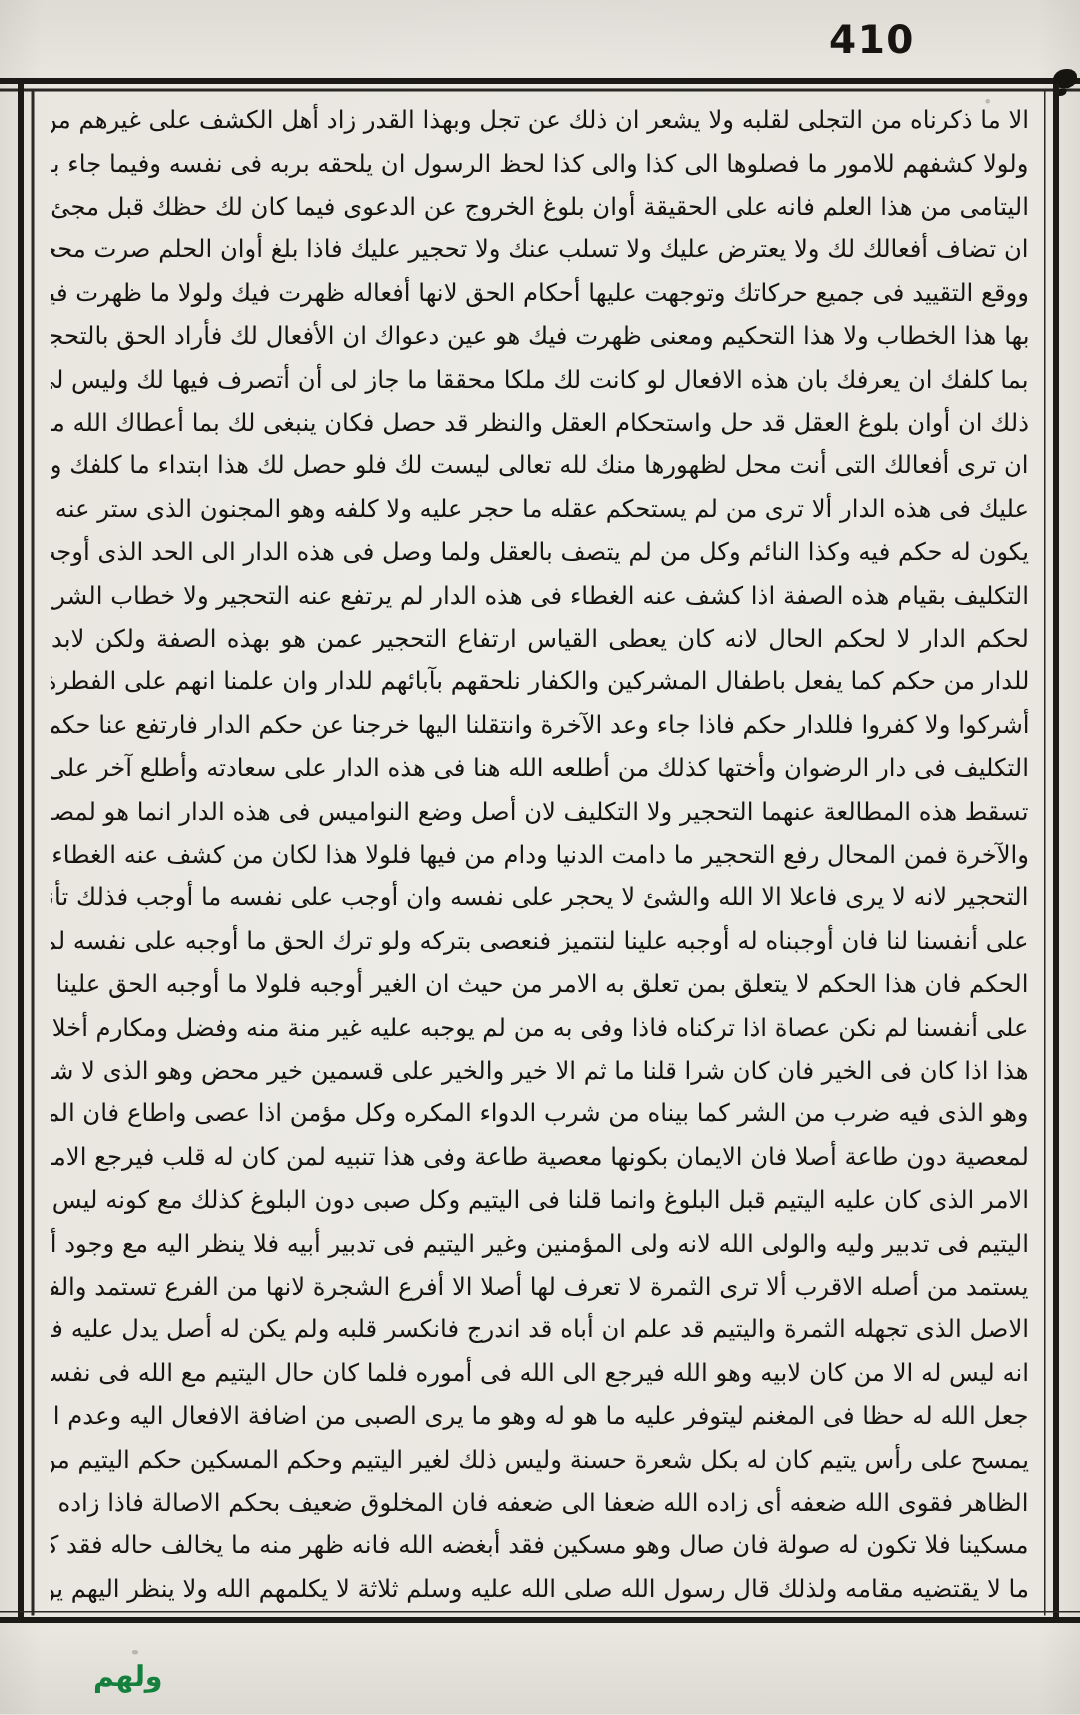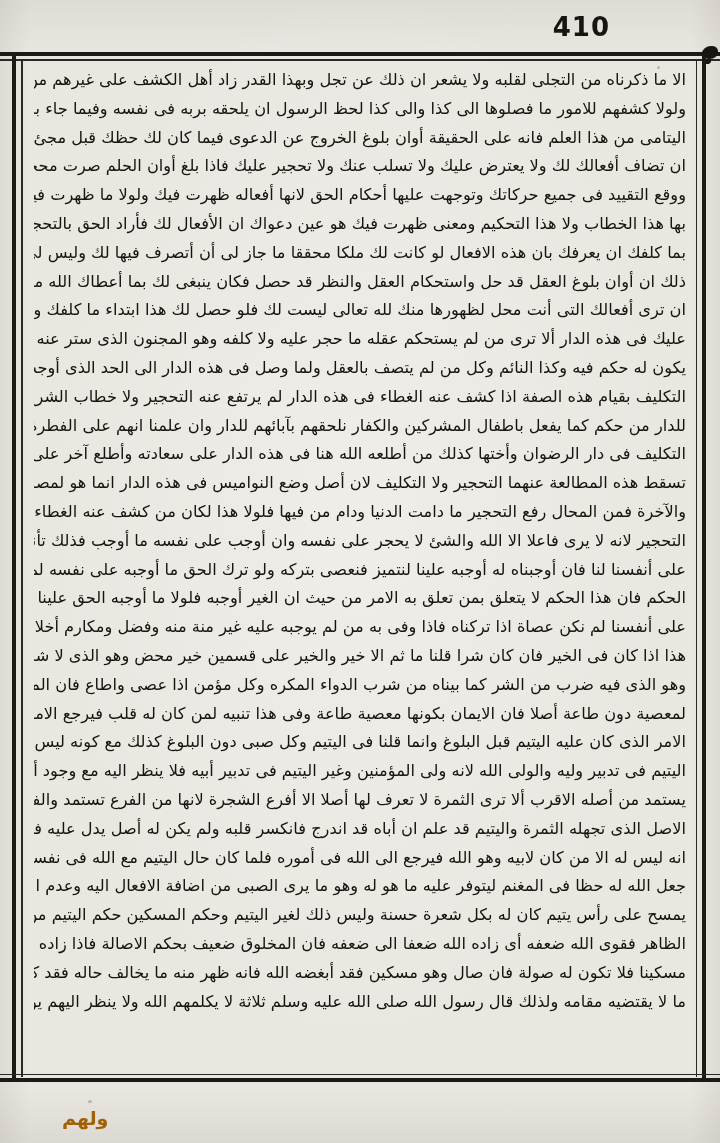--- a/index.html
+++ b/index.html
@@ -43,21 +43,21 @@
   }
   .text-line{
     height:28.8px;line-height:28.8px;
     font-size:16.2px;
     text-align:justify;text-align-last:justify;
     white-space:nowrap;overflow:hidden;
     text-justify:inter-word;
   }
   .catchword{
     position:absolute;left:62px;bottom:14px;
-    font-size:19px;font-weight:bold;color:#a16207;direction:rtl;
+    font-size:19px;font-weight:bold;color:#15803d;direction:rtl;
   }
   .speck{position:absolute;background:#8d887d;border-radius:50%;opacity:.5;}
 </style>
 </head>
 <body>
 
 <div class="paper-vignette"></div>
 
 <div class="page-number">410</div>
 
@@ -79,21 +79,23 @@
     <div class="text-line">اليتامى من هذا العلم فانه على الحقيقة أوان بلوغ الخروج عن الدعوى فيما كان لك حظك قبل مجئ هذا الزمان</div>
     <div class="text-line">ان تضاف أفعالك لك ولا يعترض عليك ولا تسلب عنك ولا تحجير عليك فاذا بلغ أوان الحلم صرت محجورا عليك</div>
     <div class="text-line">ووقع التقييد فى جميع حركاتك وتوجهت عليها أحكام الحق لانها أفعاله ظهرت فيك ولولا ما ظهرت فيك ما تعلق</div>
     <div class="text-line">بها هذا الخطاب ولا هذا التحكيم ومعنى ظهرت فيك هو عين دعواك ان الأفعال لك فأراد الحق بالتحجير</div>
     <div class="text-line">بما كلفك ان يعرفك بان هذه الافعال لو كانت لك ملكا محققا ما جاز لى أن أتصرف فيها لك وليس لى وسبب</div>
     <div class="text-line">ذلك ان أوان بلوغ العقل قد حل واستحكام العقل والنظر قد حصل فكان ينبغى لك بما أعطاك الله من العقل</div>
     <div class="text-line">ان ترى أفعالك التى أنت محل لظهورها منك لله تعالى ليست لك فلو حصل لك هذا ابتداء ما كلفك ولا حجرها</div>
     <div class="text-line">عليك فى هذه الدار ألا ترى من لم يستحكم عقله ما حجر عليه ولا كلفه وهو المجنون الذى ستر عنه عقله ان</div>
     <div class="text-line">يكون له حكم فيه وكذا النائم وكل من لم يتصف بالعقل ولما وصل فى هذه الدار الى الحد الذى أوجب عليه</div>
     <div class="text-line">التكليف بقيام هذه الصفة اذا كشف عنه الغطاء فى هذه الدار لم يرتفع عنه التحجير ولا خطاب الشرع</div>
+    <div class="text-line">لحكم الدار لا لحكم الحال لانه كان يعطى القياس ارتفاع التحجير عمن هو بهذه الصفة ولكن لابد</div>
     <div class="text-line">للدار من حكم كما يفعل باطفال المشركين والكفار نلحقهم بآبائهم للدار وان علمنا انهم على الفطرة وما</div>
+    <div class="text-line">أشركوا ولا كفروا فللدار حكم فاذا جاء وعد الآخرة وانتقلنا اليها خرجنا عن حكم الدار فارتفع عنا حكم</div>
     <div class="text-line">التكليف فى دار الرضوان وأختها كذلك من أطلعه الله هنا فى هذه الدار على سعادته وأطلع آخر على شقاوته لم</div>
     <div class="text-line">تسقط هذه المطالعة عنهما التحجير ولا التكليف لان أصل وضع النواميس فى هذه الدار انما هو لمصلحة الدنيا</div>
     <div class="text-line">والآخرة فمن المحال رفع التحجير ما دامت الدنيا ودام من فيها فلولا هذا لكان من كشف عنه الغطاء ارتفع عنه</div>
     <div class="text-line">التحجير لانه لا يرى فاعلا الا الله والشئ لا يحجر على نفسه وان أوجب على نفسه ما أوجب فذلك تأنيس لنا فيما نوجبه</div>
     <div class="text-line">على أنفسنا لنا فان أوجبناه له أوجبه علينا لنتميز فنعصى بتركه ولو ترك الحق ما أوجبه على نفسه لم يكن لهذا</div>
     <div class="text-line">الحكم فان هذا الحكم لا يتعلق بمن تعلق به الامر من حيث ان الغير أوجبه فلولا ما أوجبه الحق علينا حين أوجبناه</div>
     <div class="text-line">على أنفسنا لم نكن عصاة اذا تركناه فاذا وفى به من لم يوجبه عليه غير منة منه وفضل ومكارم أخلاق فان قلت</div>
     <div class="text-line">هذا اذا كان فى الخير فان كان شرا قلنا ما ثم الا خير والخير على قسمين خير محض وهو الذى لا شر فيه وخير ممتزج</div>
     <div class="text-line">وهو الذى فيه ضرب من الشر كما بيناه من شرب الدواء المكره وكل مؤمن اذا عصى واطاع فان المؤمن لا يخلص</div>
     <div class="text-line">لمعصية دون طاعة أصلا فان الايمان بكونها معصية طاعة وفى هذا تنبيه لمن كان له قلب فيرجع الامر فى الآخرة الى</div>

